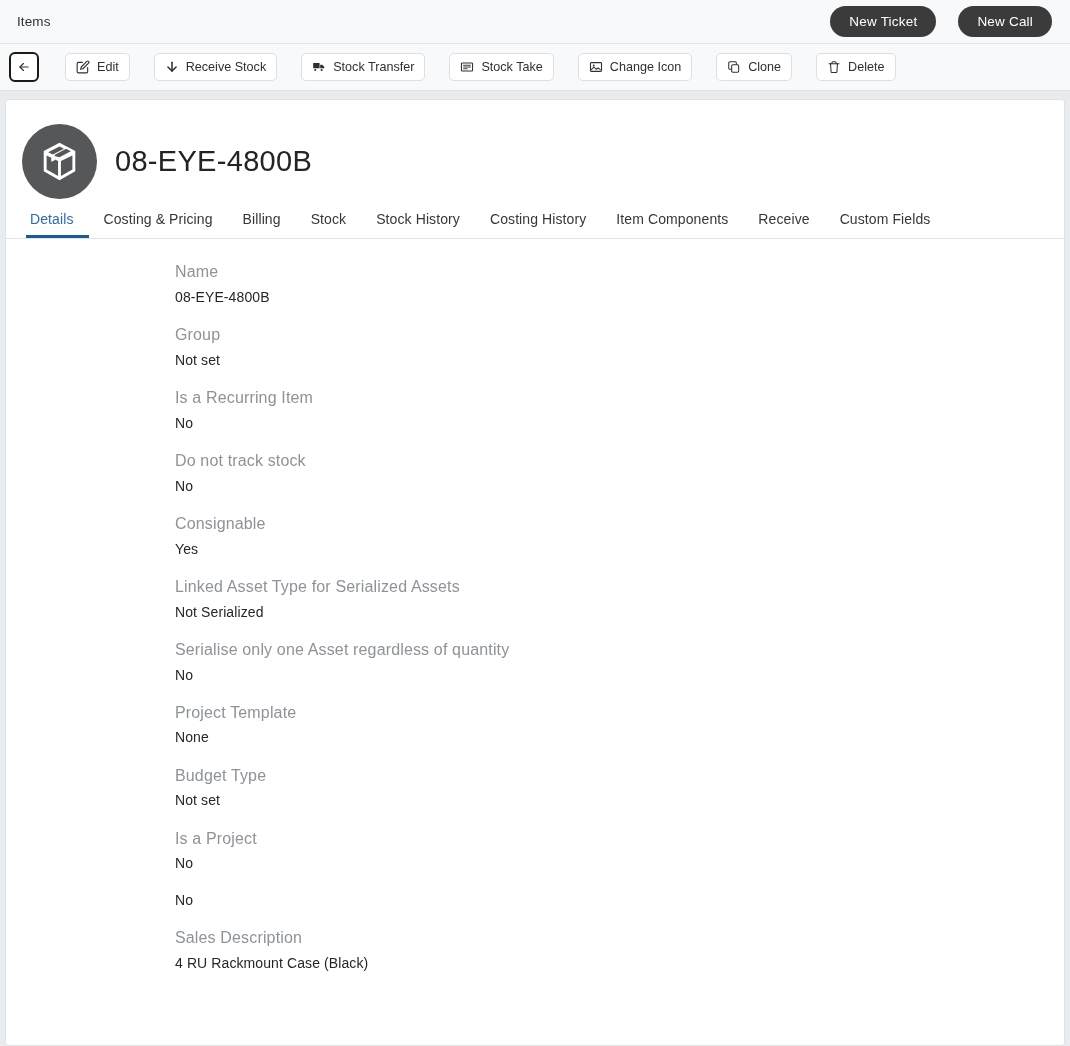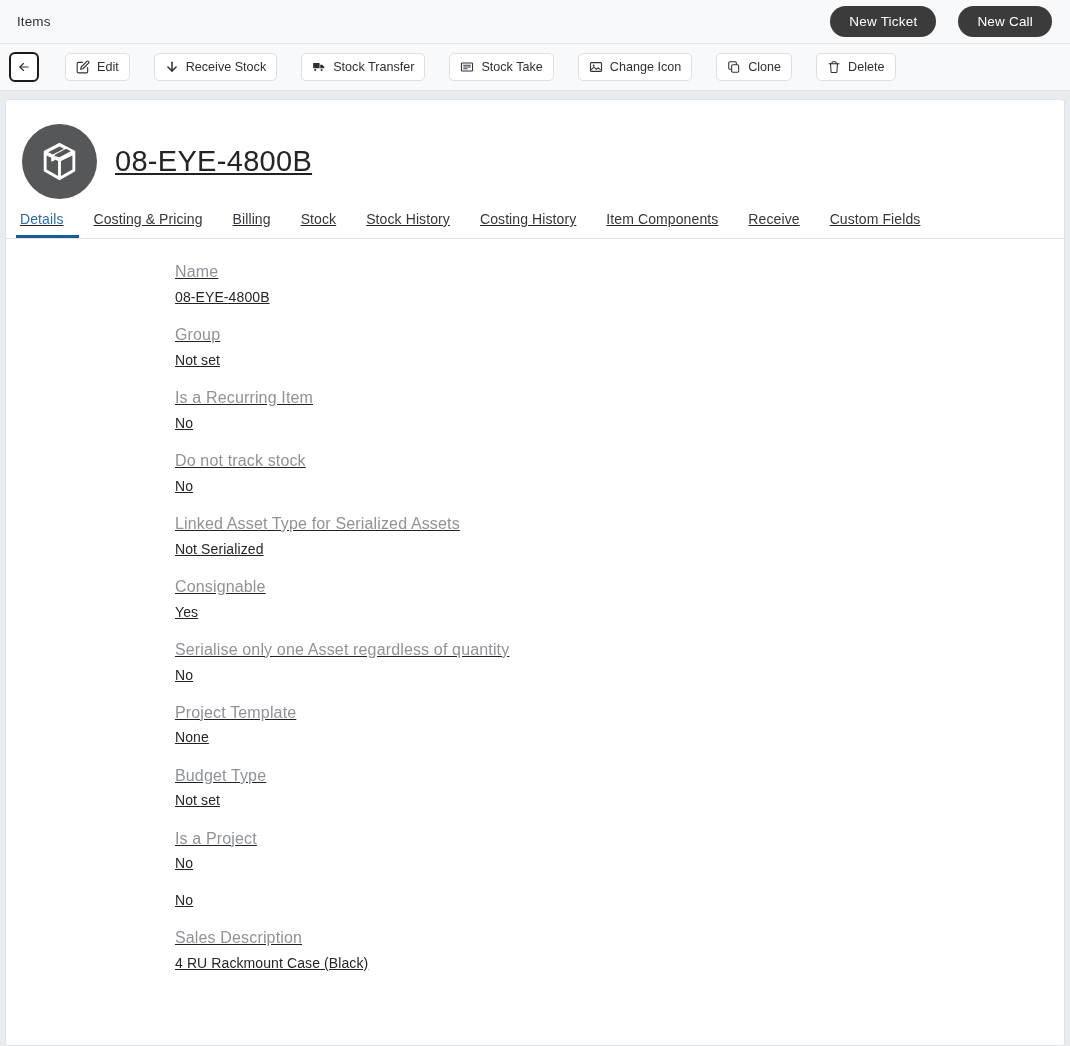--- a/index.html
+++ b/index.html
@@ -105,21 +105,20 @@
     background: #e9ecef;
     padding: 8px 5px 0 5px;
     height: calc(1046px - 44px - 47px);
   }
   .card {
     background: #ffffff;
     border: 1px solid #dfe3e8;
     border-radius: 3px;
     height: 100%;
     overflow: hidden;
-    text-decoration: underline;
   }
 
   
   .record-head {
     display: flex;
     align-items: center;
     padding: 15px 20px 0 16px;
     gap: 18px;
     height: 107px;
   }
@@ -140,21 +139,21 @@
     color: #222428;
     letter-spacing: .3px;
     line-height: 1;
   }
 
   
   .tabs {
     display: flex;
     align-items: flex-end;
     gap: 0;
-    padding: 0 0 0 10px;
+    padding: 0 0 0 20px;
     border-bottom: 1px solid #dfe3e8;
     height: 32px;
   }
   .tab {
     font-size: 14px;
     color: #33383d;
     padding: 0 15px 8px 15px;
     cursor: pointer;
     background: none;
     border: none;
@@ -322,28 +321,28 @@
       </div>
       <div class="field">
         <div class="field-label">Is a Recurring Item</div>
         <div class="field-value">No</div>
       </div>
       <div class="field">
         <div class="field-label">Do not track stock</div>
         <div class="field-value">No</div>
       </div>
       <div class="field">
+        <div class="field-label">Consignable</div>
+        <div class="field-value">Yes</div>
+      </div>
+      <div class="field">
         <div class="field-label">Linked Asset Type for Serialized Assets</div>
         <div class="field-value">Not Serialized</div>
       </div>
       <div class="field">
-        <div class="field-label">Consignable</div>
-        <div class="field-value">Yes</div>
-      </div>
-      <div class="field">
         <div class="field-label">Serialise only one Asset regardless of quantity</div>
         <div class="field-value">No</div>
       </div>
       <div class="field">
         <div class="field-label">Project Template</div>
         <div class="field-value">None</div>
       </div>
       <div class="field">
         <div class="field-label">Budget Type</div>
         <div class="field-value">Not set</div>

